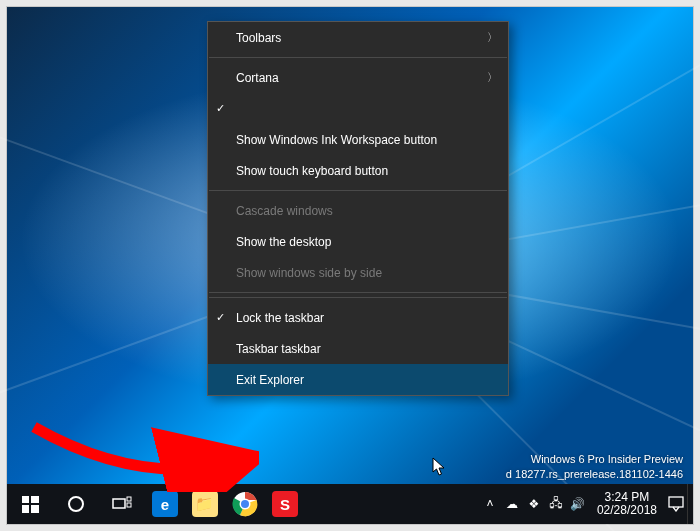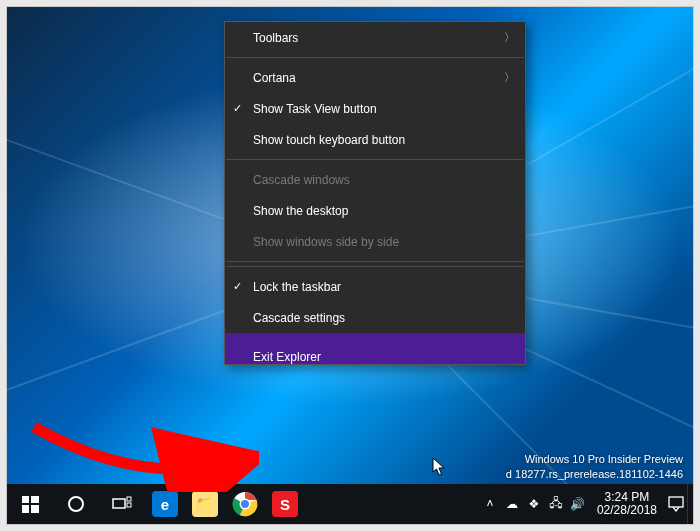--- a/index.html
+++ b/index.html
@@ -18,24 +18,24 @@
   .tb-btn { width: 46px; height: 40px; display: flex; align-items: center; justify-content: center; }
   .win-flag { width: 17px; height: 17px; display: grid; grid-template: 1fr 1fr / 1fr 1fr; gap: 2px; }
   .win-flag span { background: #fff; }
   .pinned { width: 40px; height: 40px; display: flex; align-items: center; justify-content: center; }
   .pinned .ic { width: 26px; height: 26px; border-radius: 4px; display: flex; align-items: center; justify-content: center; font-size: 15px; font-weight: bold; }
   .tray { margin-left: auto; display: flex; align-items: center; height: 100%; }
   .tray-ic { width: 22px; height: 40px; display: flex; align-items: center; justify-content: center; color: #fff; font-size: 12px; }
   .clock { color: #fff; font-size: 12px; text-align: center; padding: 0 8px; line-height: 13px; }
   .show-desktop { width: 6px; height: 40px; border-left: 1px solid #333; }
   
-  .ctx { position: absolute; left: 217px; top: 14px; width: 302px; background: #2b2b2b; color: #fff; font-size: 12px; box-shadow: 4px 4px 10px rgba(0,0,0,.4); border: 1px solid #555; }
+  .ctx { position: absolute; left: 200px; top: 14px; width: 302px; background: #2b2b2b; color: #fff; font-size: 12px; box-shadow: 4px 4px 10px rgba(0,0,0,.4); border: 1px solid #555; }
   .ctx-item { display: flex; align-items: center; height: 31px; padding-left: 28px; padding-right: 24px; position: relative; }
   .ctx-item.disabled { color: #7a7a7a; }
-  .ctx-item.hot { background: #4c1d95; align-items: flex-end; }
+  .ctx-item.hot { background: #0c4a6e; }
   .ctx-item .chk { position: absolute; left: 8px; font-size: 11px; }
   .ctx-item .sub { position: absolute; right: 10px; font-size: 11px; color: #ccc; }
   .ctx-sep { height: 1px; background: #4a4a4a; margin: 4px 1px; }
   .cursor { position: absolute; left: 425px; top: 450px; width: 14px; height: 20px; pointer-events: none; }
   .arrow-annot { position: absolute; left: 22px; top: 395px; pointer-events: none; }
 </style>
 </head>
 <body>
 
 <div class="frame">
@@ -45,37 +45,39 @@
     <div class="ray" style="transform: rotate(10deg)"></div>
     <div class="ray" style="transform: rotate(25deg)"></div>
     <div class="ray" style="transform: rotate(45deg)"></div>
     <div class="ray" style="transform: rotate(200deg)"></div>
     <div class="ray" style="transform: rotate(160deg)"></div>
   </div>
 
   <div class="watermark">groovyPost.com</div>
 
   <div class="build-info">
-    <div>Windows 10 Pro Insider Preview</div>
+    <div>Windows 6 Pro Insider Preview</div>
     <div>d 18277.rs_prerelease.181102-1446</div>
   </div>
 
   <div class="ctx">
     <div class="ctx-item">
       <span>Toolbars</span>
       <span class="sub">〉</span>
     </div>
     <div class="ctx-sep"></div>
     <div class="ctx-item">
       <span>Cortana</span>
       <span class="sub">〉</span>
     </div>
     <div class="ctx-item">
       <span class="chk">✓</span>
-      <span>Show Task View button</span>
+    </div>
+    <div class="ctx-item">
+      <span>Show Windows Ink Workspace button</span>
     </div>
     <div class="ctx-item">
       <span>Show touch keyboard button</span>
     </div>
     <div class="ctx-sep"></div>
     <div class="ctx-item disabled">
       <span>Cascade windows</span>
     </div>
     <div class="ctx-item">
       <span>Show the desktop</span>
@@ -83,21 +85,21 @@
     <div class="ctx-item disabled">
       <span>Show windows side by side</span>
     </div>
     <div class="ctx-sep"></div>
     <div class="ctx-sep"></div>
     <div class="ctx-item">
       <span class="chk">✓</span>
       <span>Lock the taskbar</span>
     </div>
     <div class="ctx-item">
-      <span>Cascade settings</span>
+      <span>Taskbar taskbar</span>
     </div>
     <div class="ctx-item hot">
       <span>Exit Explorer</span>
     </div>
   </div>
 
   <div class="taskbar">
     <div class="task-left">
       <div class="tb-btn">
         <div class="win-flag">

